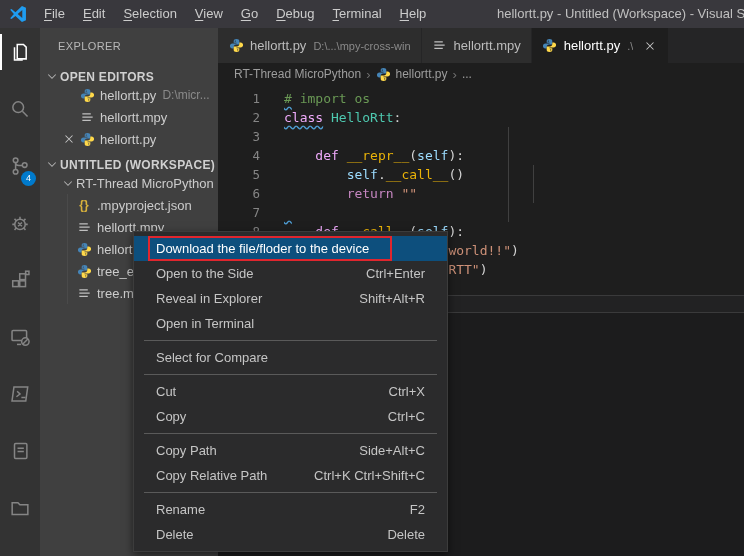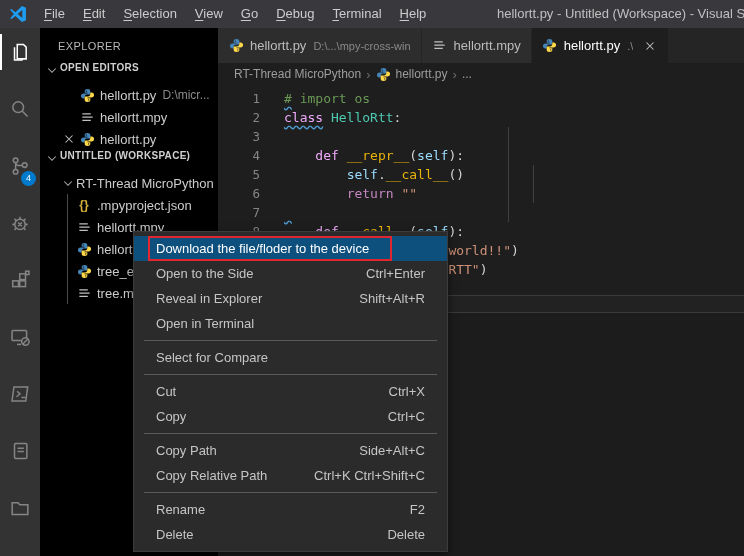--- a/index.html
+++ b/index.html
@@ -24,24 +24,24 @@
     align-items:center; justify-content:center; color:#858585; margin-bottom:9px; }
   .ab-icon.active { color:#ffffff; }
   .ab-icon.active::before { content:""; position:absolute; left:0; top:6px;
     bottom:6px; width:2px; background:#ffffff; }
   .ab-badge { position:absolute; right:4px; bottom:4px; min-width:15px; height:15px;
     border-radius:50%; background:#007acc; color:#ffffff; font-size:9px;
     line-height:15px; text-align:center; }
 
   
   .sidebar { position:absolute; left:40px; top:28px; width:178px; height:528px;
-    background:#000000; color:#cccccc; overflow:hidden; }
+    background:#404040; color:#cccccc; overflow:hidden; }
   .sidebar-title { height:34px; line-height:36px; padding-left:18px; font-size:11px;
     color:#b8b8b8; letter-spacing:.4px; }
-  .sec-header { height:22px; display:flex; align-items:flex-start; font-size:10px;
+  .sec-header { height:22px; display:flex; align-items:flex-end; font-size:12px;
     font-weight:bold; color:#d0d0d0; letter-spacing:.3px; padding-left:4px; cursor:pointer; }
   .sec-header .chev, .tree-folder .chev { width:16px; height:16px; flex:none;
     display:flex; align-items:center; justify-content:center; color:#b0b0b0; }
   .row { height:22px; display:flex; align-items:center; white-space:nowrap;
     cursor:pointer; color:#cccccc; }
   .row .fico { width:16px; height:16px; flex:none; margin-right:5px;
     display:flex; align-items:center; justify-content:center; }
   .row .desc { color:#8a8a8a; font-size:12px; margin-left:6px; }
   .oe-row { padding-left:39px; }
   .oe-row.with-close { padding-left:21px; }

